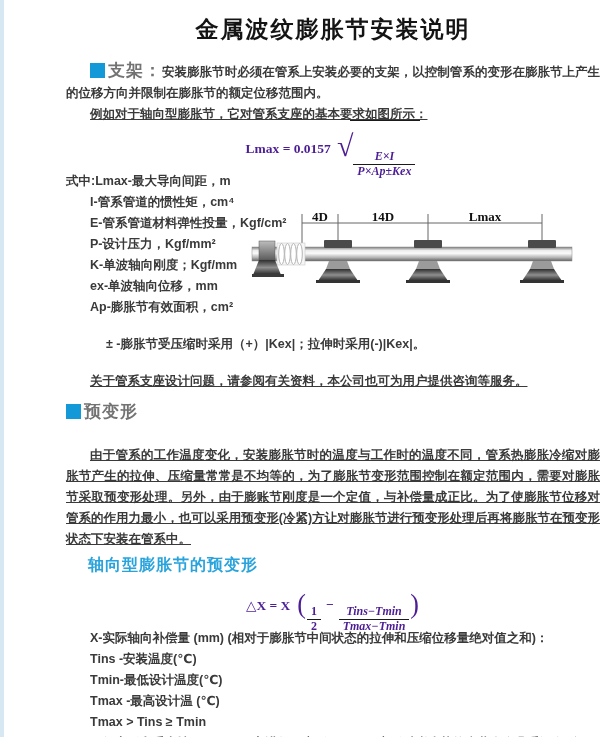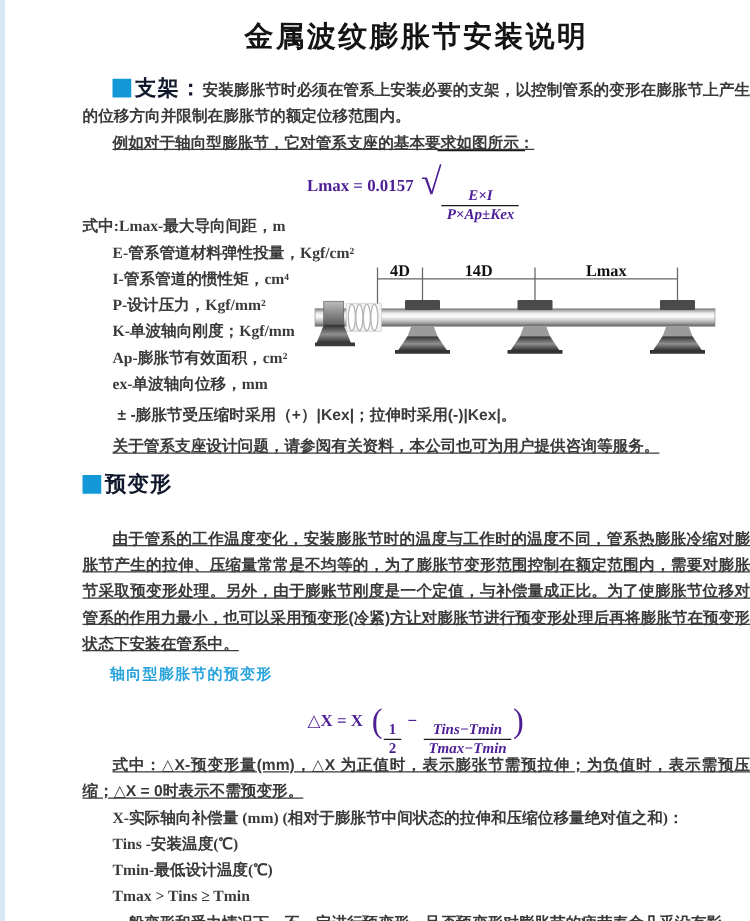--- a/index.html
+++ b/index.html
@@ -10,46 +10,46 @@
 
   .title{margin:14px 0 0 0;text-align:center;font-size:23px;font-weight:700;color:#141414;letter-spacing:2px;}
 
   .content{padding:0 33px;}
   .para{margin:0;font-size:12.5px;font-weight:700;line-height:21px;color:#3a3a3a;}
   .p-first{margin-top:15px;text-indent:24px;text-align:justify;}
   .indent1{text-indent:24px;text-decoration:underline;}
   .just{text-align:justify;}
 
   .sq{display:inline-block;width:15px;height:15px;background:#1399d8;vertical-align:-2px;margin-right:3px;}
-  .h-blue{color:#0f172a;font-size:17px;font-weight:700;letter-spacing:1px;}
-  .sub-blue{margin:0;font-size:12px;font-weight:700;color:#29a3dc;letter-spacing:1px;}
+  .h-blue{color:#737373;font-size:17px;font-weight:700;letter-spacing:1px;}
+  .sub-blue{margin:0;font-size:16px;font-weight:700;color:#29a3dc;letter-spacing:1px;}
   .sub-axial{margin:5px 0 6px 22px;}
 
   .formula{display:flex;align-items:center;justify-content:center;
            font-family:"Liberation Serif","DejaVu Serif",serif;font-weight:700;
            font-size:13.5px;color:#4c1d95;}
   .f1{margin:6px 0 4px 0;height:36px;}
   .f2{margin:8px 0 2px 0;height:42px;}
   .f-lhs{margin-right:6px;white-space:pre;}
   .sqrt-sign{font-size:30px;font-weight:400;line-height:1;margin-right:-3px;transform:translateY(-3px);}
   .radicand{border-top:1.5px solid #1a1a1a;padding:1px 5px 0 3px;}
   .frac{display:inline-flex;flex-direction:column;align-items:center;line-height:1.15;font-size:12px;}
   .frac .fn{padding:0 4px;margin-top:28px;}
   .frac .fd{border-top:1.2px solid #1a1a1a;padding:0 4px;}
   .ital{font-style:italic;}
   .paren{font-size:26px;font-weight:400;line-height:1;transform:scaleY(1.05);margin:0 1px;}
   .op{margin:0 5px;}
 
   .vars-wrap{position:relative;margin-top:3px;}
-  .var-line{margin:0;font-size:12.5px;font-weight:700;line-height:21px;font-family:Liberation Serif, serif;}
+  .var-line{margin:0;font-size:12.5px;font-weight:700;line-height:21px;}
   .vind{padding-left:24px;}
 
   .diagram{position:absolute;right:-8px;top:40px;}
 
-  .pm{margin:4px;padding-left:24px;}
+  .pm{margin:16px;padding-left:24px;}
 </style>
 </head>
 <body>
 
 <div class="page">
   <div class="edge edge-l"></div>
   <div class="edge edge-r"></div>
 
   <h1 class="title">金属波纹膨胀节安装说明</h1>
 
@@ -66,26 +66,26 @@
       <span class="radicand">
         <span class="frac ital">
           <span class="fn">E×I</span>
           <span class="fd">P×Ap±Kex</span>
         </span>
       </span>
     </div>
 
     <div class="vars-wrap">
       <p class="var-line">式中:Lmax-最大导向间距，m</p>
+      <p class="var-line vind">I-管系管道的惯性矩，cm⁴</p>
       <p class="var-line vind">E-管系管道材料弹性投量，Kgf/cm²</p>
-      <p class="var-line vind">I-管系管道的惯性矩，cm⁴</p>
       <p class="var-line vind">P-设计压力，Kgf/mm²</p>
       <p class="var-line vind">K-单波轴向刚度；Kgf/mm</p>
+      <p class="var-line vind">ex-单波轴向位移，mm</p>
       <p class="var-line vind">Ap-膨胀节有效面积，cm²</p>
-      <p class="var-line vind">ex-单波轴向位移，mm</p>
 
       <svg class="diagram" width="358" height="78" viewBox="0 0 358 78">
         <defs>
           <linearGradient id="gPipe" x1="0" y1="0" x2="0" y2="1">
             <stop offset="0" stop-color="#7d7d7d"></stop>
             <stop offset="0.25" stop-color="#ececec"></stop>
             <stop offset="0.45" stop-color="#fafafa"></stop>
             <stop offset="0.75" stop-color="#b5b5b5"></stop>
             <stop offset="1" stop-color="#636363"></stop>
           </linearGradient>
@@ -169,21 +169,21 @@
         <span class="fd">2</span>
       </span>
       <span class="op">−</span>
       <span class="frac ital">
         <span class="fn">Tins−Tmin</span>
         <span class="fd">Tmax−Tmin</span>
       </span>
       <span class="paren">)</span>
     </div>
 
-    <p class="para indent1 just" style="margin-top:4px;">式中：△X-预变形量(mm)，△X 为正值时，表示膨张节需预拉伸；为负值时，表示需预压缩；△X = 0时表示不需预变形。</p>
     <p class="var-line vind">X-实际轴向补偿量 (mm) (相对于膨胀节中间状态的拉伸和压缩位移量绝对值之和)：</p>
     <p class="var-line vind">Tins -安装温度(℃)</p>
     <p class="var-line vind">Tmin-最低设计温度(℃)</p>
+    <p class="var-line vind">Tmax -最高设计温 (℃)</p>
     <p class="var-line vind">Tmax &gt; Tins ≥ Tmin</p>
     <p class="para indent1">一般变形和受力情况下，不一定进行预变形，足否预变形对膨胀节的疲劳寿命几乎没有影响。</p>
 
   </div>
 </div>
 
 </body></html>

